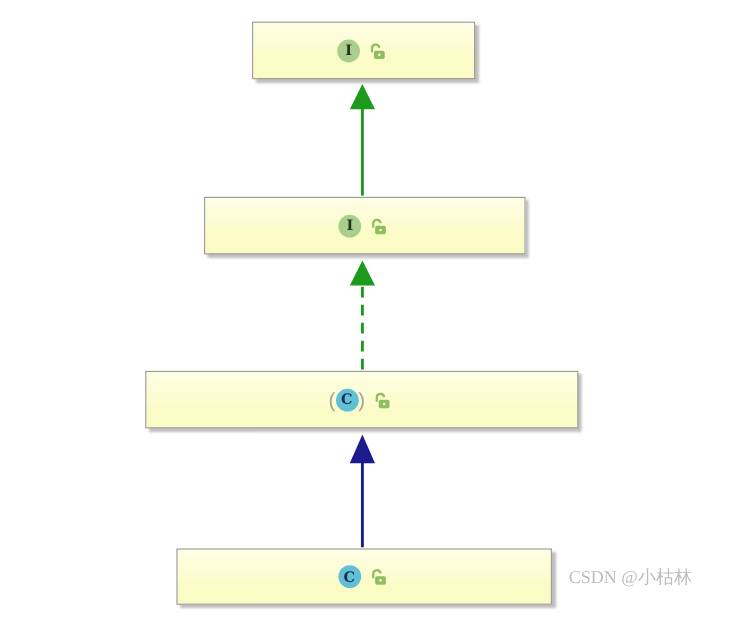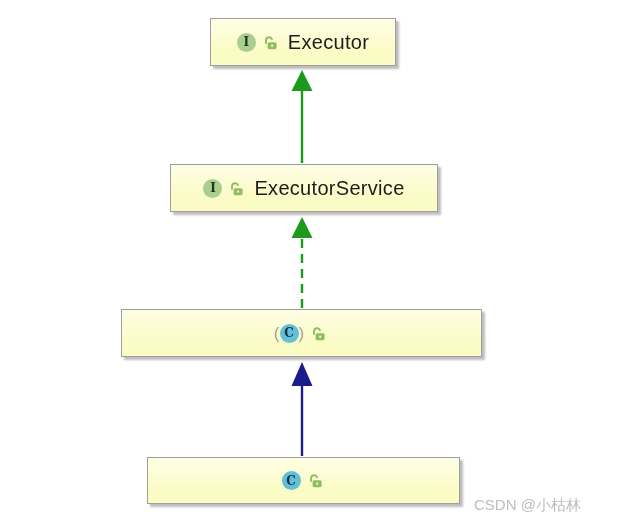--- a/index.html
+++ b/index.html
@@ -28,23 +28,24 @@
   .badge.interface{background:var(--interface-icon-bg,#a9ce8e);}
   .badge.class{background:var(--class-icon-bg,#5fc0d8);color:#1d2d45;}
   .abstract-wrap{display:flex;align-items:center;flex:0 0 auto;}
   .abstract-wrap::before,.abstract-wrap::after{
     content:"(";color:#a2a29a;font-size:17px;font-family:"Liberation Sans",sans-serif;
     line-height:19px;
   }
   .abstract-wrap::after{content:")";}
   .lock{flex:0 0 auto;display:block;margin-right:3px;}
   .watermark{
-    position:absolute;left:474px;top:496px;
+    position:absolute;left:474px;top:472px;
     font-size:15px;color:var(--watermark-color,#bdbdbd);
     white-space:nowrap;
+    font-family:Liberation Serif, serif;
   }
 </style>
 </head>
 <body>
 
 <div class="canvas">
 
   <svg class="edges" viewBox="0 0 624 522">
 
     <g>
@@ -63,31 +64,29 @@
     </g>
   </svg>
 
   <div class="node" style="left:210px;top:18px;width:186px;height:48px;">
     <span class="badge interface">I</span>
     <svg class="lock" width="15" height="15" viewBox="0 0 15 15">
       <path d="M3 8 L3 5.2 A3.1 3.1 0 0 1 9 4.2" fill="none" style="stroke:var(--lock-green,#8fbe5f)" stroke-width="1.9" stroke-linecap="round"></path>
       <rect x="4.6" y="7.2" width="9" height="7" rx="1.6" style="fill:var(--lock-green,#8fbe5f)"></rect>
       <circle cx="9.1" cy="10.7" r="1.1" fill="#f6f6e0"></circle>
     </svg>
-    <span class="node-label">Executor</span>
   </div>
 
   <div class="node" style="left:170px;top:164px;width:268px;height:48px;">
     <span class="badge interface">I</span>
     <svg class="lock" width="15" height="15" viewBox="0 0 15 15">
       <path d="M3 8 L3 5.2 A3.1 3.1 0 0 1 9 4.2" fill="none" style="stroke:var(--lock-green,#8fbe5f)" stroke-width="1.9" stroke-linecap="round"></path>
       <rect x="4.6" y="7.2" width="9" height="7" rx="1.6" style="fill:var(--lock-green,#8fbe5f)"></rect>
       <circle cx="9.1" cy="10.7" r="1.1" fill="#f6f6e0"></circle>
     </svg>
-    <span class="node-label">ExecutorService</span>
   </div>
 
   <div class="node" style="left:121px;top:309px;width:361px;height:48px;">
     <span class="abstract-wrap">
       <span class="badge class">C</span>
     </span>
     <svg class="lock" width="15" height="15" viewBox="0 0 15 15">
       <path d="M3 8 L3 5.2 A3.1 3.1 0 0 1 9 4.2" fill="none" style="stroke:var(--lock-green,#8fbe5f)" stroke-width="1.9" stroke-linecap="round"></path>
       <rect x="4.6" y="7.2" width="9" height="7" rx="1.6" style="fill:var(--lock-green,#8fbe5f)"></rect>
       <circle cx="9.1" cy="10.7" r="1.1" fill="#f6f6e0"></circle>

